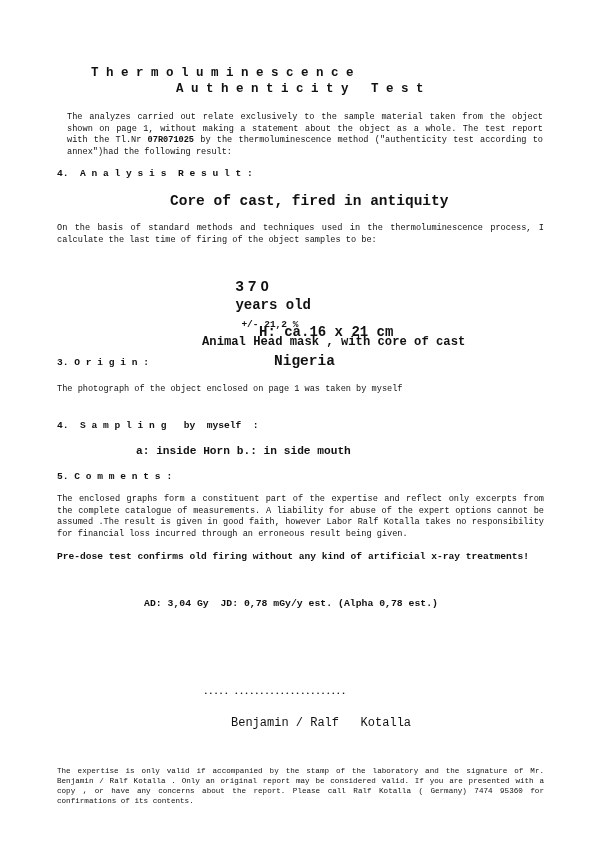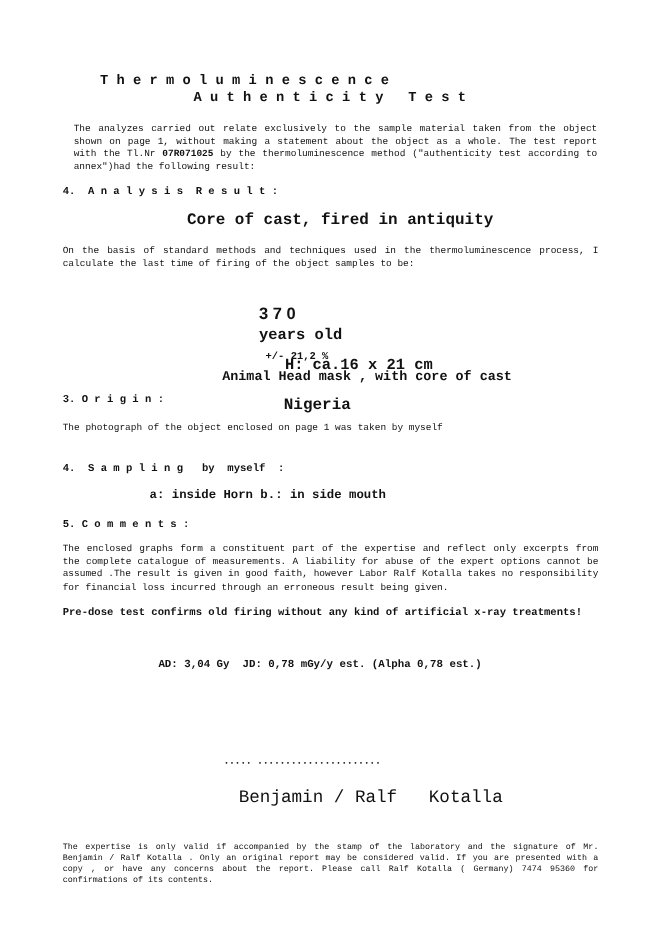--- a/index.html
+++ b/index.html
@@ -53,35 +53,35 @@
     <span class="sans-bold" style="font-size:15px;">3 7 0</span>
     <span class="big-bold" style="font-size:14px;">years old</span>
     <span style="font-weight:bold; font-size:9.5px; margin-left:6px;text-align:right;">+/- 21,2 %</span>
   </div>
 
   <div class="abs mid-bold" style="left:202px; top:291px;">Animal Head mask , with core of cast</div>
 
   <div class="abs" style="left:259px; top:324px; font-weight:bold; font-size:14px;text-align:center;">H: ca.16 x 21 cm</div>
 
   <div class="abs heading" style="left:57px; top:357px;">3. O r i g i n :</div>
-  <div class="abs big-bold" style="left:258px; top:353px;margin-top:8px;">Nigeria</div>
+  <div class="abs big-bold" style="left:274px; top:353px;">Nigeria</div>
 
   <div class="abs" style="left:57px; top:384px; font-size:8.6px;">The photograph of the object enclosed on page 1 was taken by myself</div>
 
   <div class="abs heading" style="left:57px; top:420px;">4.  S a m p l i n g   by  myself  :</div>
 
   <div class="abs" style="left:136px; top:445px; font-weight:bold; font-size:11.2px;">a: inside Horn b.: in side mouth</div>
 
   <div class="abs heading" style="left:57px; top:471px;">5. C o m m e n t s :</div>
 
   <div class="abs body-text" style="left:57px; top:494px; width:487px;">The enclosed graphs form a constituent part of the expertise and  reflect only excerpts from the complete catalogue of measurements. A liability for abuse of the expert options cannot be assumed .The result is given in good faith, however Labor Ralf Kotalla takes no responsibility for financial loss incurred through an erroneous result being given.</div>
 
   <div class="abs" style="left:57px; top:551px; width:487px; white-space:normal; font-weight:bold; font-size:9.6px; line-height:11px; text-align:justify; text-align-last:left;">Pre-dose test confirms old firing without any kind of artificial x-ray treatments!</div>
 
   <div class="abs" style="left:144px; top:598px; font-weight:bold; font-size:9.8px;">AD: 3,04 Gy  JD: 0,78 mGy/y est. (Alpha 0,78 est.)</div>
 
   <div class="abs" style="left:204px; top:690px; font-size:6px; letter-spacing:1.5px;">••••• ••••••••••••••••••••••</div>
 
-  <div class="abs" style="left:217px; top:716px; font-size:16px;">Benjamin / Ralf   Kotalla</div>
+  <div class="abs" style="left:231px; top:716px; font-size:12px;">Benjamin / Ralf   Kotalla</div>
 
   <div class="abs footer-text" style="left:57px; top:742px; width:487px;">The expertise is only  valid  if  accompanied  by the stamp of the laboratory and the signature of Mr. Benjamin / Ralf Kotalla . Only an original report may be considered valid. If you are presented with a copy , or have any concerns about the report. Please call Ralf Kotalla  ( Germany) 7474 95360 for confirmations of its contents.</div>
 
 </div>
 
 </body></html>

